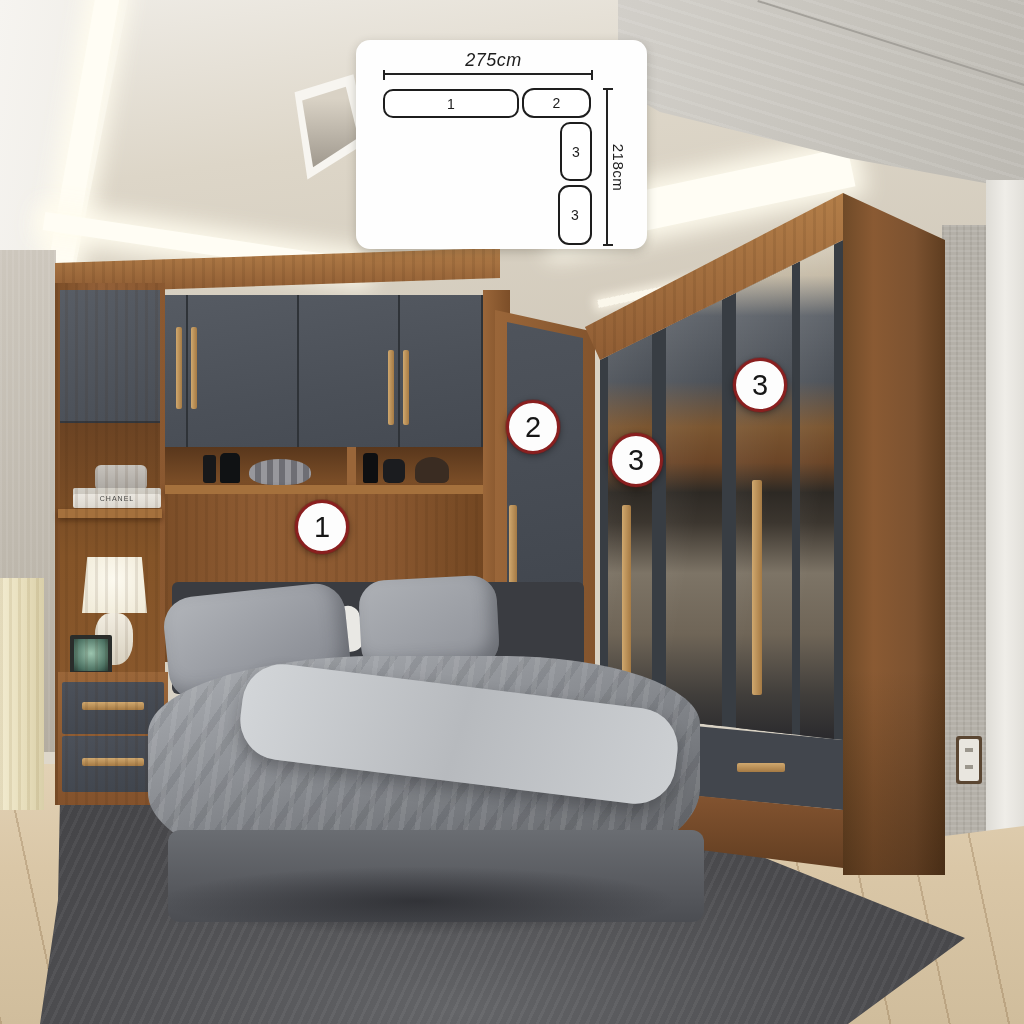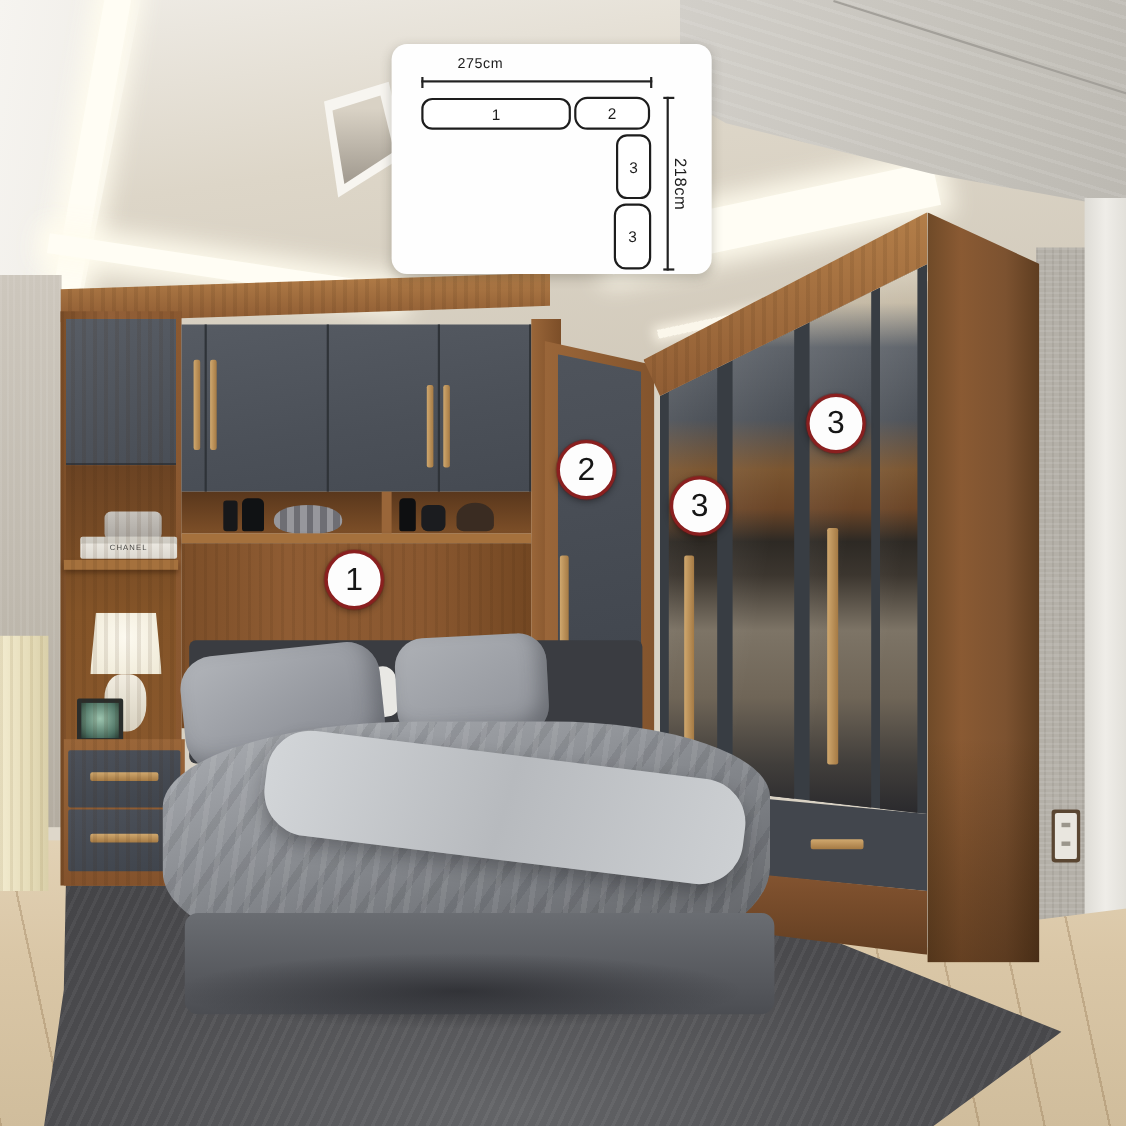--- a/index.html
+++ b/index.html
@@ -200,21 +200,21 @@
   .callout{width:54px;height:54px;border-radius:50%;background:#fdfdfd;
     border:3px solid #8a1f1f;display:flex;align-items:center;justify-content:center;
     font-size:29px;color:#161616;
     box-shadow:0 0 0 1px rgba(110,20,20,.3),0 2px 7px rgba(0,0,0,.4);}
   #callout-1{left:295px;top:500px;} #callout-2{left:506px;top:400px;}
   #callout-3a{left:609px;top:433px;} #callout-3b{left:733px;top:358px;}
 
   
   #dim-card{left:356px;top:40px;width:291px;height:209px;background:#fefefe;
     border-radius:14px;box-shadow:0 3px 10px rgba(60,55,45,.25);color:#1d1d1d;}
-  #dim-card .w-label{left:60px;top:10px;width:155px;text-align:left;font-size:13px;letter-spacing:.5px;}
+  #dim-card .w-label{left:60px;top:10px;width:155px;text-align:center;font-size:18px;letter-spacing:.5px;font-style:italic;}
   #dim-card .h-line{left:27px;top:33px;width:210px;height:0;border-top:2px solid #222;}
   #dim-card .h-line::before,#dim-card .h-line::after{content:"";position:absolute;top:-5px;width:2px;height:10px;background:#222;}
   #dim-card .h-line::before{left:0;} #dim-card .h-line::after{right:0;}
   #dim-card .v-line{left:250px;top:48px;width:0;height:158px;border-left:2px solid #222;}
   #dim-card .v-line::before,#dim-card .v-line::after{content:"";position:absolute;left:-5px;width:10px;height:2px;background:#222;}
   #dim-card .v-line::before{top:0;} #dim-card .v-line::after{bottom:0;}
   #dim-card .h-label-v{left:232px;top:119px;width:60px;text-align:center;font-size:15px;
     transform:rotate(90deg);letter-spacing:.5px;}
   .dim-box{border:2.5px solid #1d1d1d;background:#fff;display:flex;align-items:center;justify-content:center;font-size:14px;}
   #box-1{left:27px;top:49px;width:136px;height:29px;border-radius:10px;}

